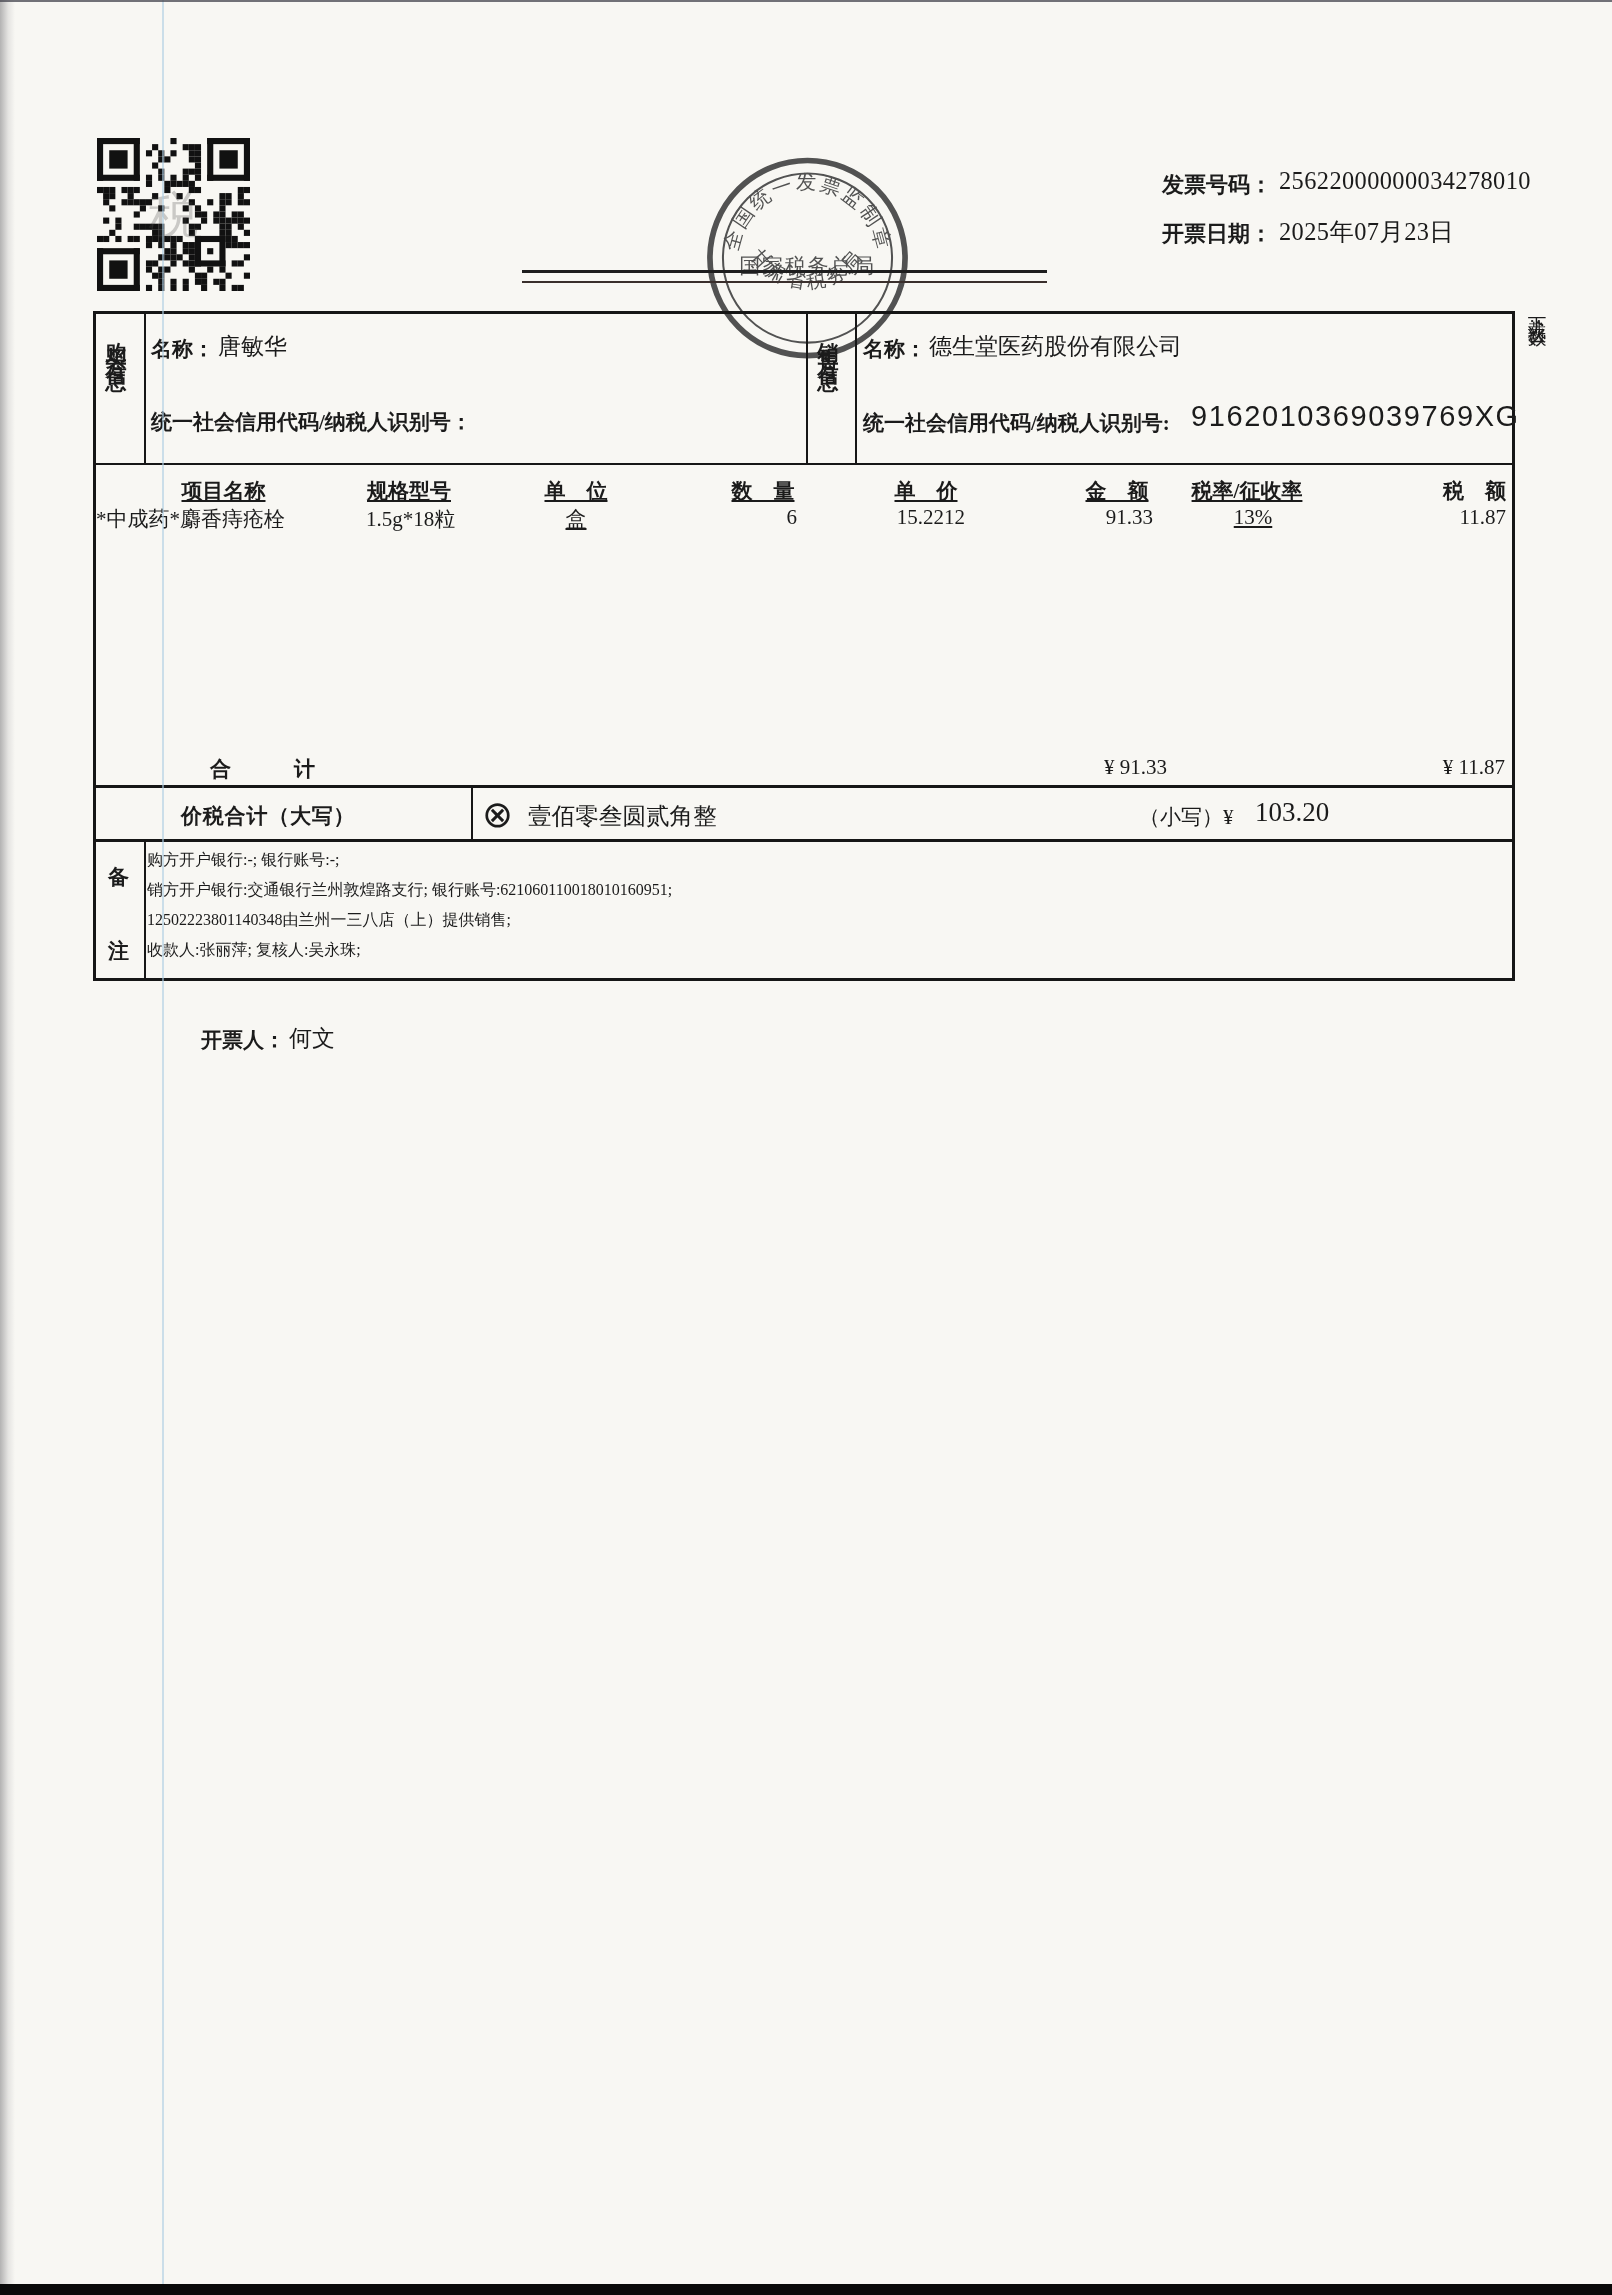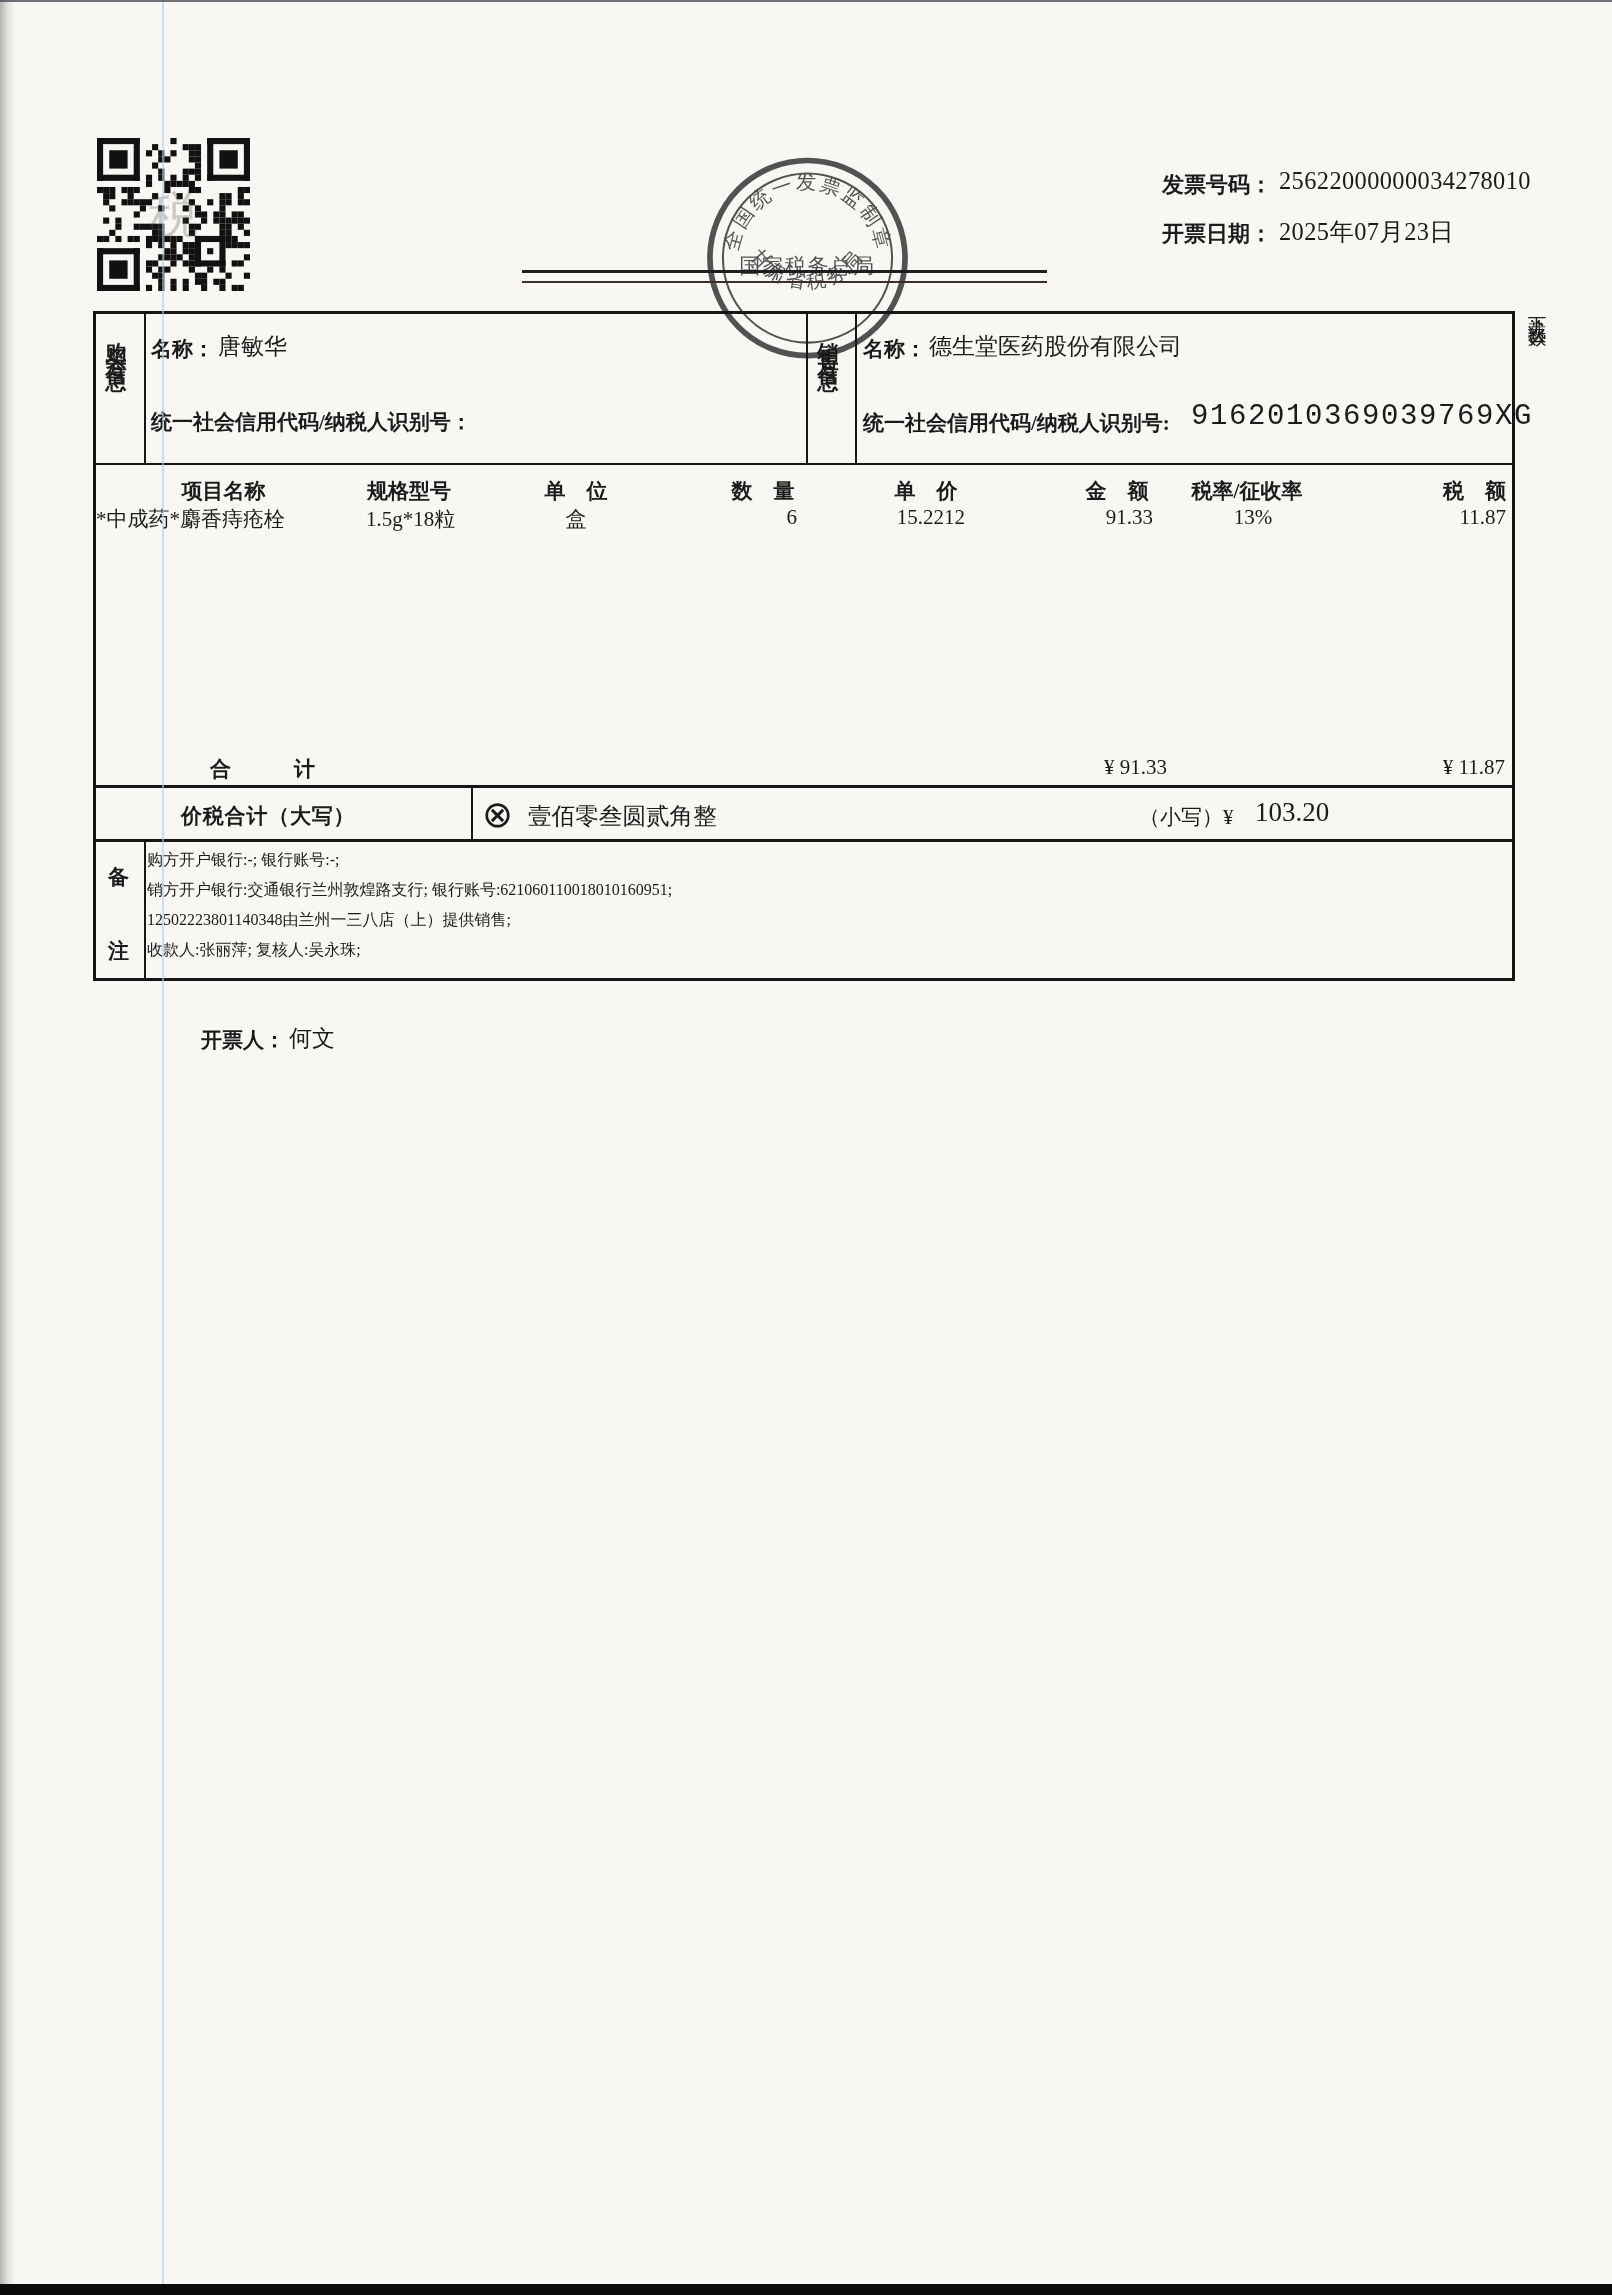--- a/index.html
+++ b/index.html
@@ -27,24 +27,24 @@
   .meta-value{font-size:24.4px;z-index:10;white-space:nowrap;letter-spacing:0.4px;}
   
   .stamp{left:701px;top:154px;z-index:6;opacity:.88;}
   
   .hline,.vline{background:#161616;z-index:8;}
   
   .lbl{font-size:21px;font-weight:600;z-index:10;white-space:nowrap;}
   .val{font-size:23px;z-index:10;white-space:nowrap;}
   .vert-label{writing-mode:vertical-rl;text-orientation:upright;font-size:21px;font-weight:600;
     letter-spacing:7.3px;z-index:10;}
-  .tax-id{font-family:Liberation Mono, monospace;font-size:29px;letter-spacing:1.6px;z-index:10;white-space:nowrap;}
+  .tax-id{font-family:Liberation Sans, sans-serif;font-size:29px;letter-spacing:1.6px;z-index:10;white-space:nowrap;}
   .th{font-size:21px;font-weight:600;z-index:10;white-space:pre;}
   .td{font-size:21px;z-index:10;white-space:pre;}
-  .center{text-align:center;}
+  .center{text-align:center;text-decoration:underline;}
   .right{text-align:right;}
   .remark-line{font-size:16px;z-index:10;white-space:nowrap;}
   .dl-count{writing-mode:vertical-rl;text-orientation:mixed;font-size:18.7px;letter-spacing:4.1px;z-index:10;}
   .qr-wrap{left:97px;top:138px;width:153px;height:153px;z-index:10;}
   .qr-watermark{left:50%;top:50%;transform:translate(-50%,-50%);font-size:50px;color:rgba(70,70,70,.26);z-index:11;}
   .check-sym{font-family:"DejaVu Sans","Liberation Sans",sans-serif;font-size:37px;z-index:10;line-height:1;}
 </style>
 </head>
 <body>
 

